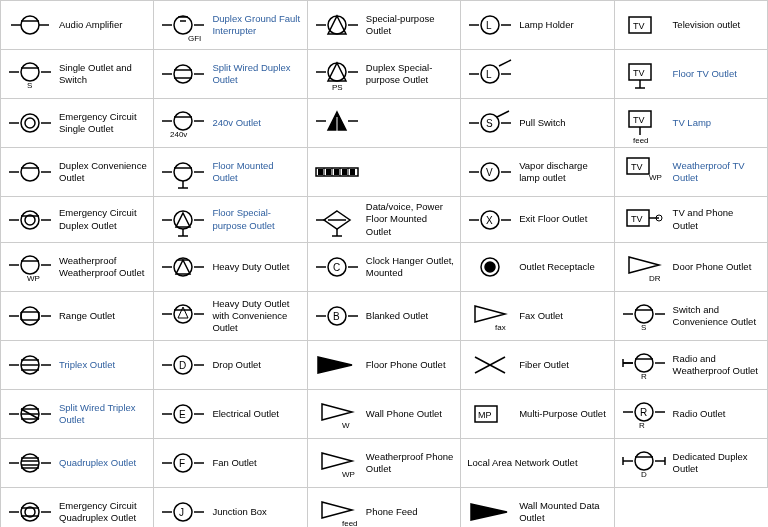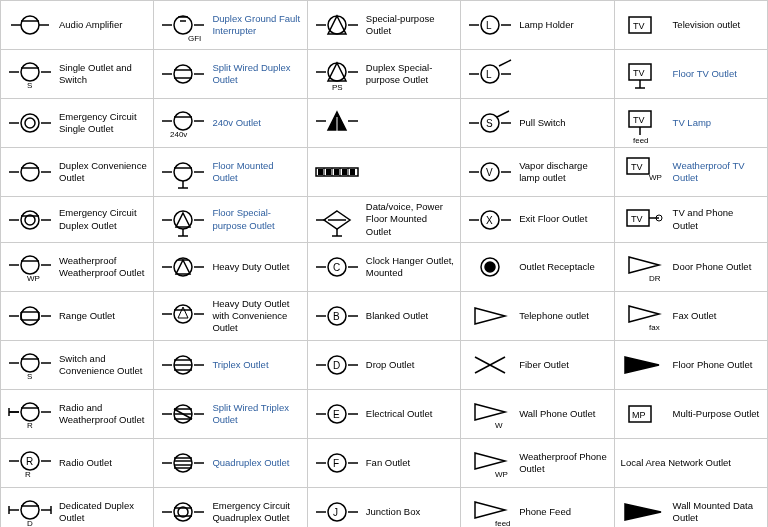--- a/index.html
+++ b/index.html
@@ -456,28 +456,20 @@
       <svg width="46" height="36">
         <line x1="2" y1="18" x2="12" y2="18" stroke="#000" stroke-width="1.5"></line>
         <circle cx="23" cy="18" r="9" stroke="#000" stroke-width="1.5" fill="none"></circle>
         <line x1="34" y1="18" x2="44" y2="18" stroke="#000" stroke-width="1.5"></line>
         <text x="19" y="22" font-size="10" fill="#000">B</text>
       </svg>
     </div>
     <span class="label">Blanked Outlet</span>
   </div>
 
-  <div class="cell">
-    <div class="symbol">
-      <svg width="46" height="36">
-        <polygon points="8,10 38,18 8,26" stroke="#000" stroke-width="1.5" fill="none"></polygon>
-      </svg>
-    </div>
-    <span class="label">Telephone outlet</span>
-  </div>
 
   <div class="cell">
     <div class="symbol">
       <svg width="46" height="40">
         <polygon points="8,10 38,18 8,26" stroke="#000" stroke-width="1.5" fill="none"></polygon>
         <text x="28" y="34" font-size="8" fill="#000">fax</text>
       </svg>
     </div>
     <span class="label">Fax Outlet</span>
   </div>
@@ -517,34 +509,34 @@
         <line x1="34" y1="18" x2="44" y2="18" stroke="#000" stroke-width="1.5"></line>
         <text x="19" y="22" font-size="10" fill="#000">D</text>
       </svg>
     </div>
     <span class="label">Drop Outlet</span>
   </div>
 
   <div class="cell">
     <div class="symbol">
       <svg width="46" height="36">
+        <polygon points="4,10 38,18 4,26" stroke="#000" stroke-width="1.5" fill="#000"></polygon>
+      </svg>
+    </div>
+    <span class="label">Floor Phone Outlet</span>
+  </div>
+
+  <div class="cell">
+    <div class="symbol">
+      <svg width="46" height="36">
         <line x1="8" y1="10" x2="38" y2="26" stroke="#000" stroke-width="1.5"></line>
         <line x1="8" y1="26" x2="38" y2="10" stroke="#000" stroke-width="1.5"></line>
       </svg>
     </div>
     <span class="label">Fiber Outlet</span>
-  </div>
-
-  <div class="cell">
-    <div class="symbol">
-      <svg width="46" height="36">
-        <polygon points="4,10 38,18 4,26" stroke="#000" stroke-width="1.5" fill="#000"></polygon>
-      </svg>
-    </div>
-    <span class="label">Floor Phone Outlet</span>
   </div>
 
   <div class="cell">
     <div class="symbol">
       <svg width="46" height="40">
         <line x1="2" y1="18" x2="12" y2="18" stroke="#000" stroke-width="1.5"></line>
         <circle cx="23" cy="18" r="9" stroke="#000" stroke-width="1.5" fill="none"></circle>
         <line x1="34" y1="18" x2="44" y2="18" stroke="#000" stroke-width="1.5"></line>
         <line x1="14" y1="14" x2="32" y2="14" stroke="#000" stroke-width="1.5"></line>
         <text x="20" y="34" font-size="8" fill="#000">R</text>

